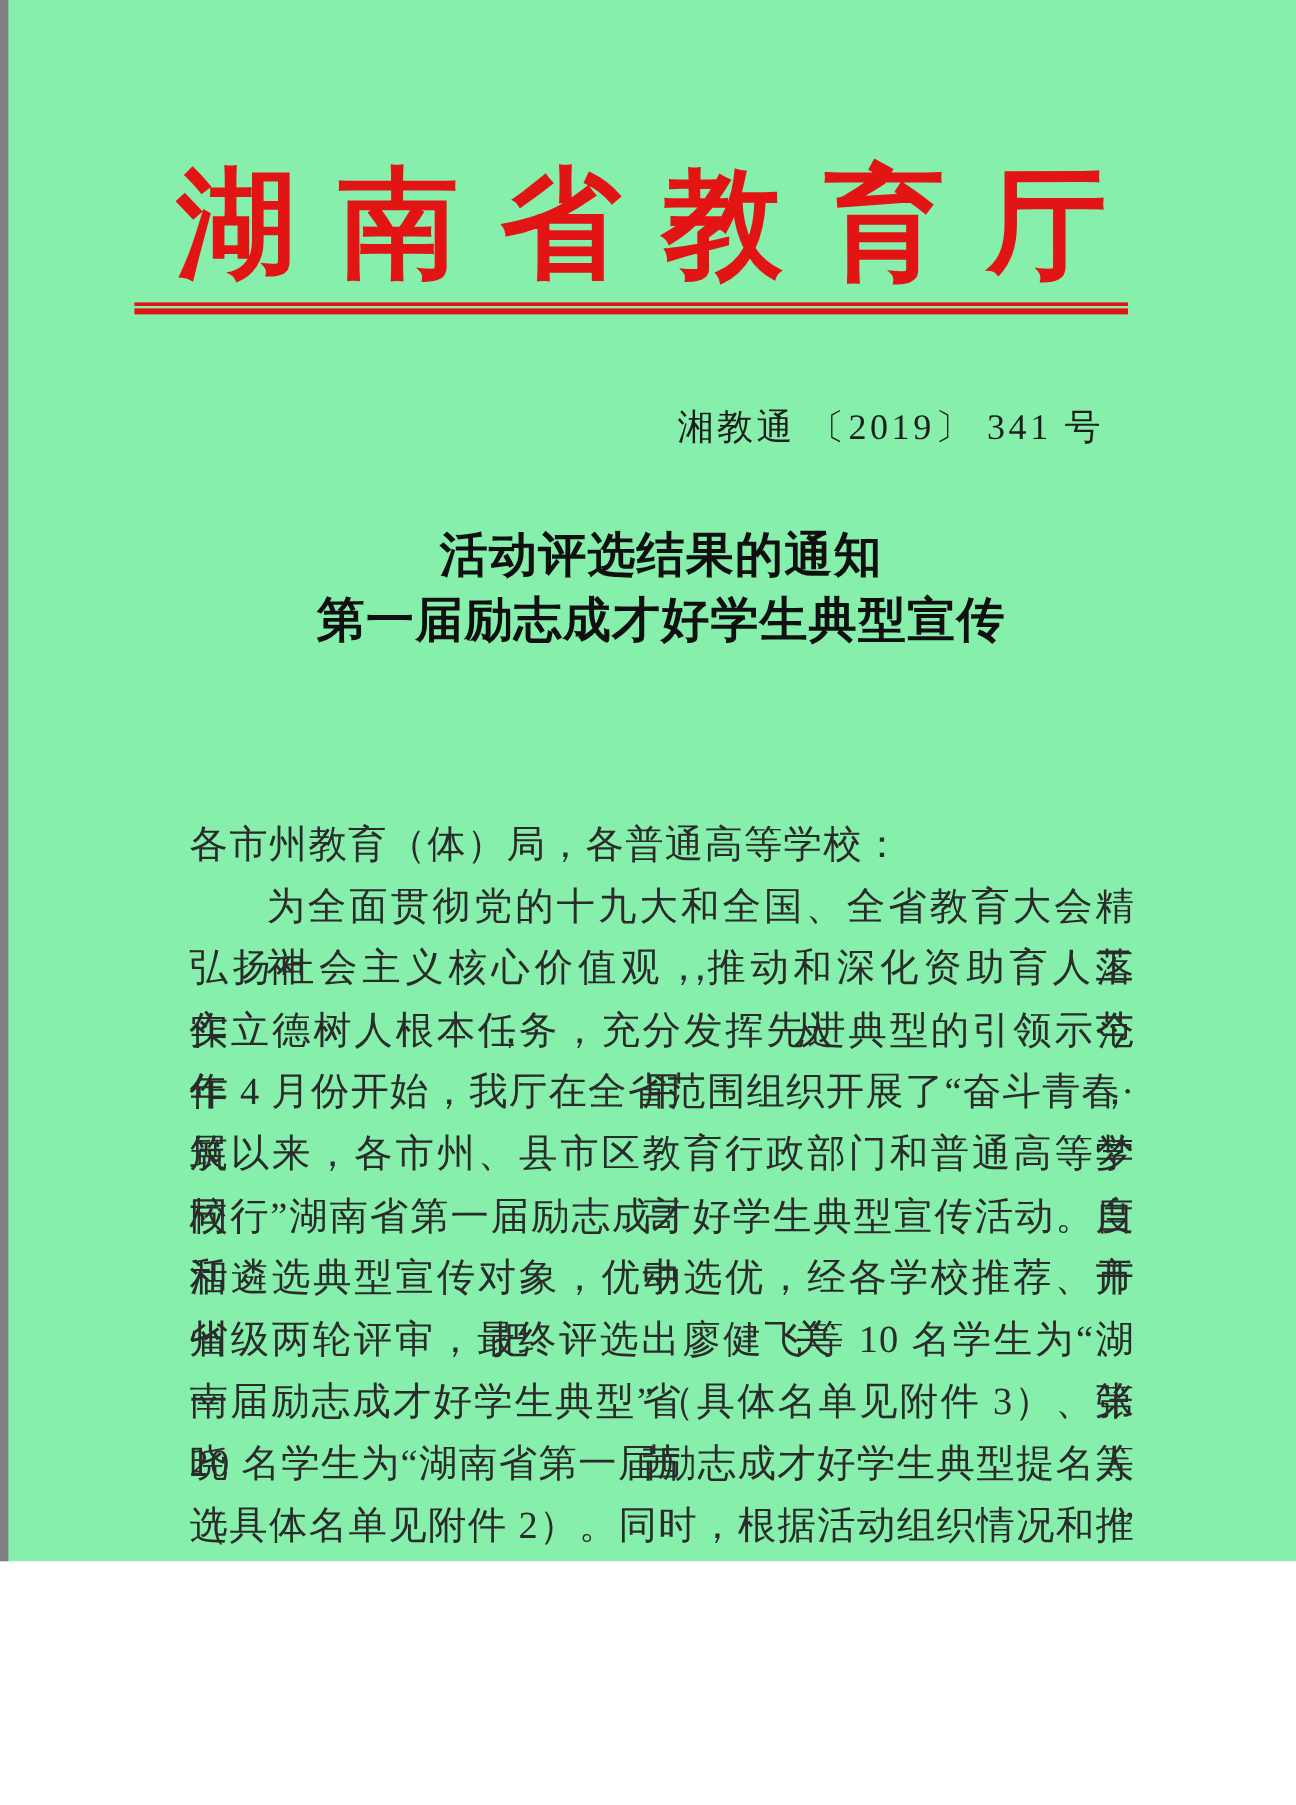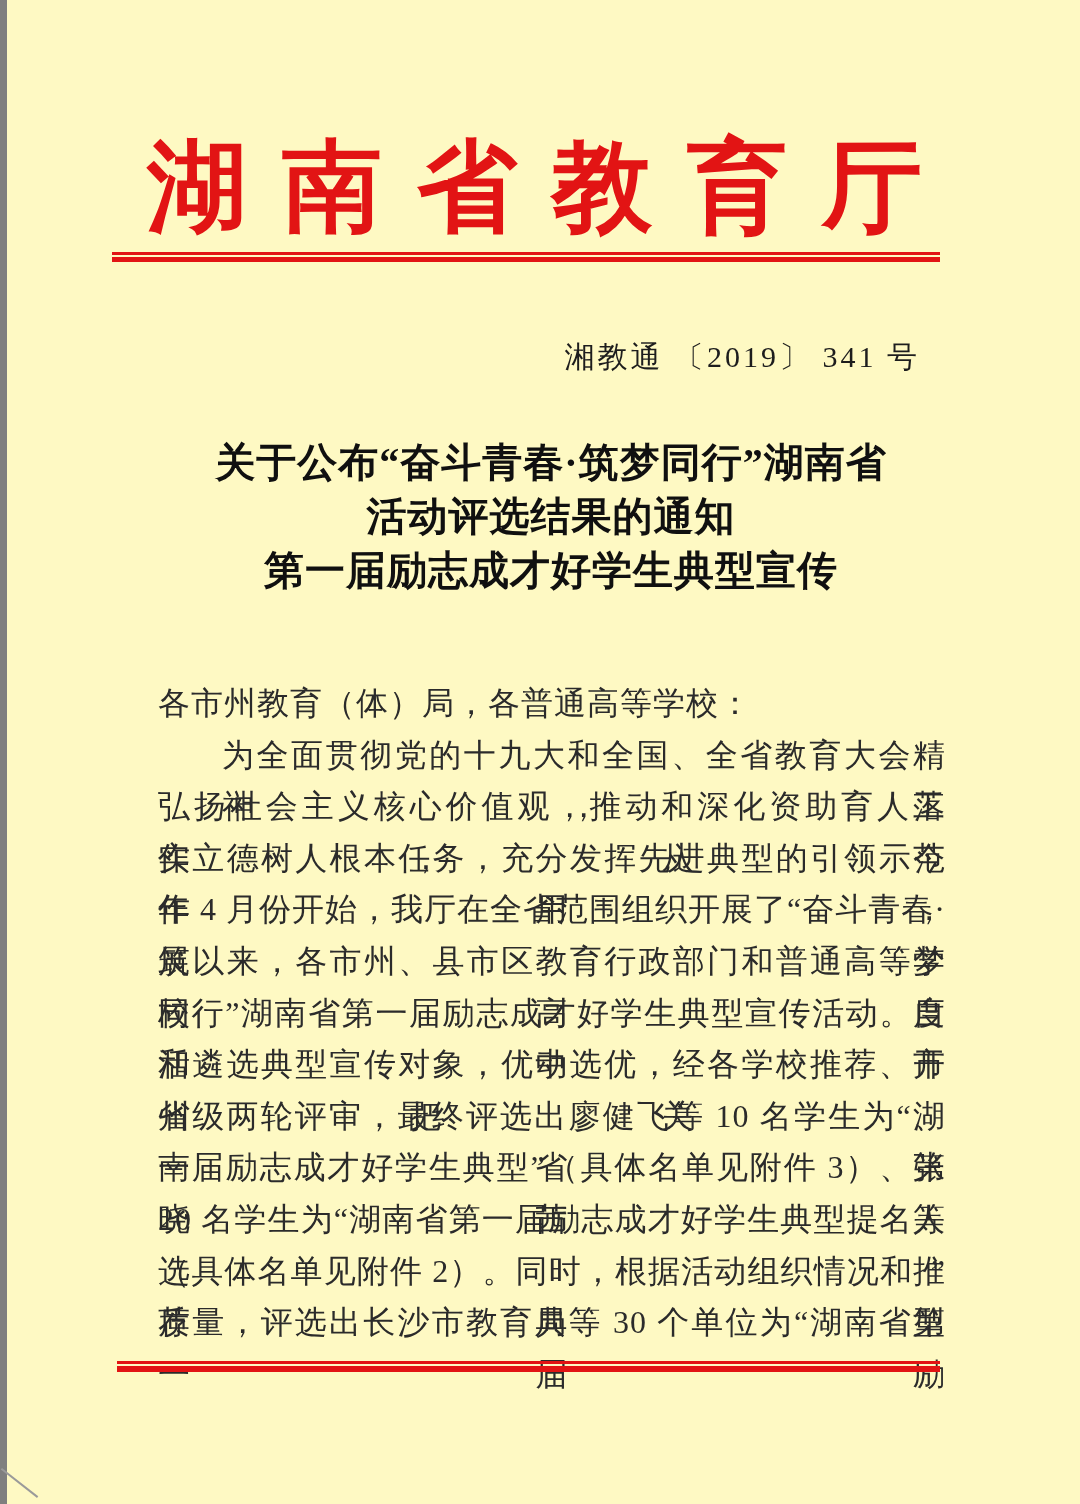--- a/index.html
+++ b/index.html
@@ -1,20 +1,20 @@
 <!DOCTYPE html>
 <html style="--red: #e21414; --ink: #2b2b2b; --edge: #7f7f7f;"><head>
 <meta charset="utf-8">
 <style>
   :root { --red: #e21414; --ink: #2b2b2b; --edge: #7f7f7f; }
   html,body { margin:0; padding:0; }
   .page {
     position: relative;
-    width: 1080px; height: 1504px;
-    background: #fef9c3;
+    width: 1080px; height: 1301px;
+    background: #86efac;
     overflow: hidden;
     font-family: "Liberation Serif", "DejaVu Serif", serif;
     color: var(--ink);
   }
   .scan-edge {
     position: absolute; left: 0; top: 0;
     width: 7px; height: 1504px;
     background: var(--edge);
   }
   .corner-artifact {
@@ -87,21 +87,20 @@
 <div class="page">
   <div class="scan-edge"></div>
 
   <div class="agency">湖南省教育厅</div>
 
   <div class="rule rule-top"></div>
 
   <div class="doc-no">湘教通 〔2019〕 341 号</div>
 
   <div class="doc-title">
-    <div>关于公布“奋斗青春·筑梦同行”湖南省</div>
     <div>活动评选结果的通知</div>
     <div>第一届励志成才好学生典型宣传</div>
   </div>
 
   <div class="body-block">
     <div class="line">各市州教育（体）局，各普通高等学校：</div>
     <div class="line just indent">为全面贯彻党的十九大和全国、全省教育大会精神，落</div>
     <div class="line just">弘扬社会主义核心价值观，推动和深化资助育人工作，从今</div>
     <div class="line just">实立德树人根本任务，充分发挥先进典型的引领示范作用，</div>
     <div class="line just">年 4 月份开始，我厅在全省范围组织开展了“奋斗青春·筑梦</div>

